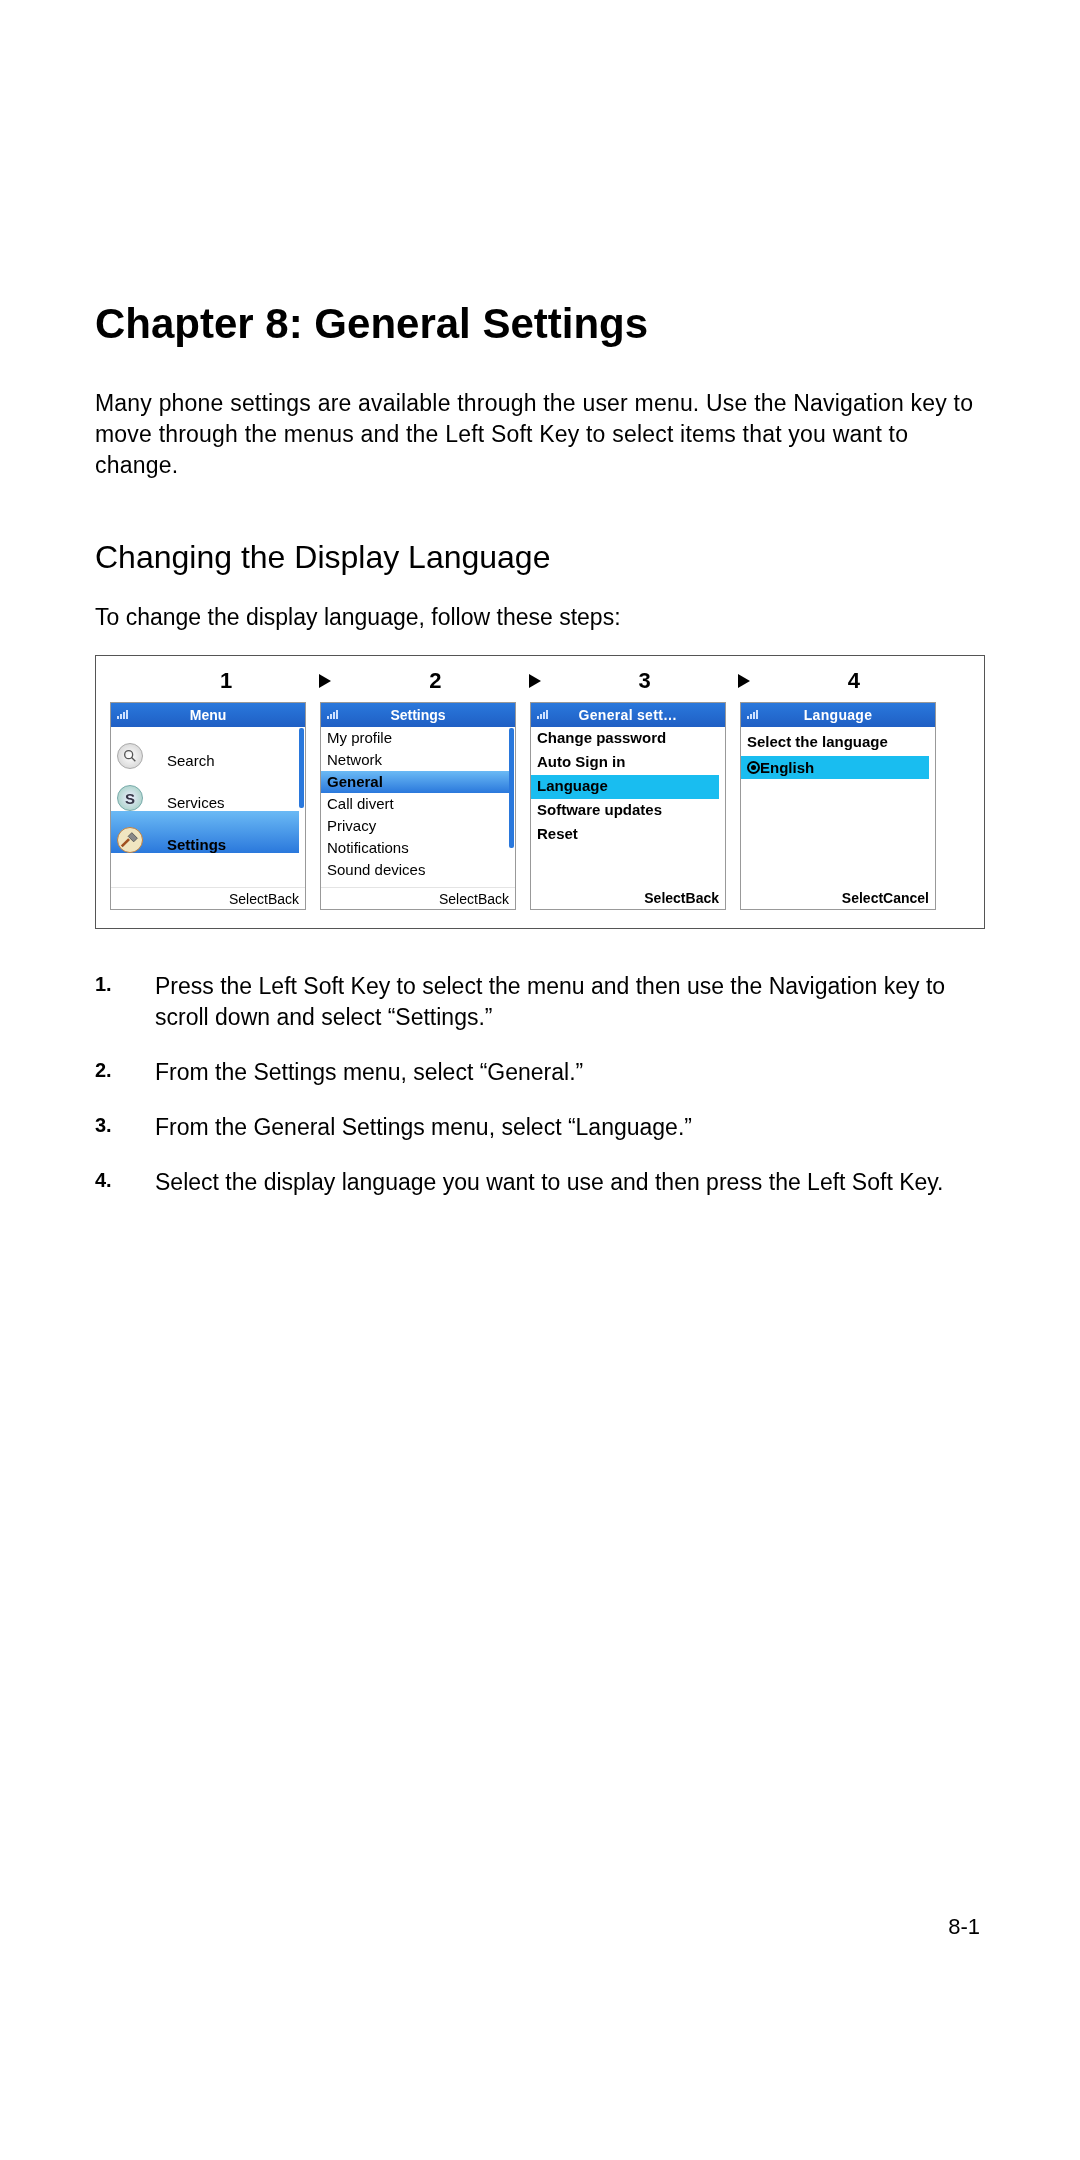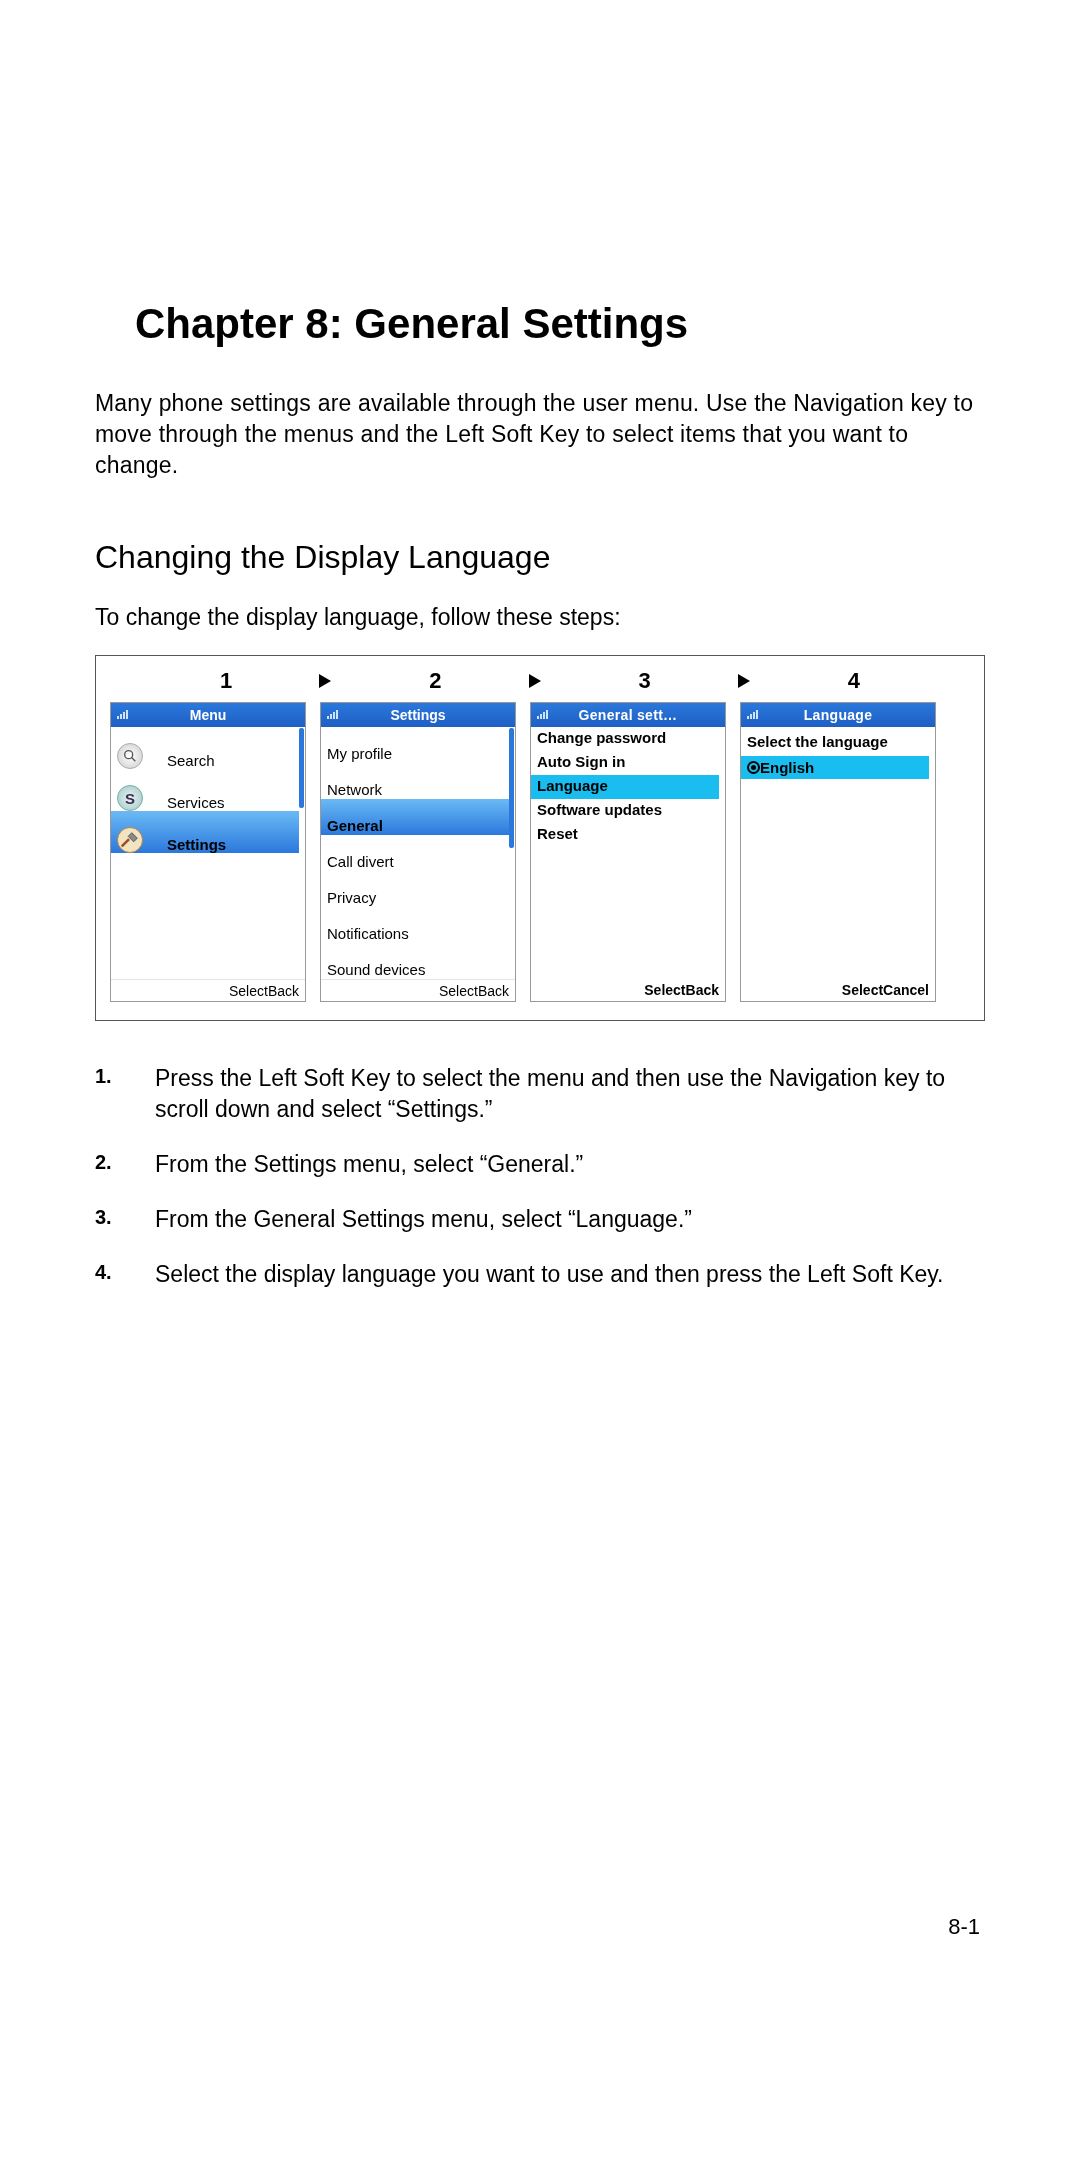--- a/index.html
+++ b/index.html
@@ -7,21 +7,20 @@
   .page {
     width: 1080px; height: 2160px;
     padding: 300px 95px 0 95px;
     position: relative;
   }
   h1.chapter-title {
     font-size: 42px;
     font-weight: 700;
     letter-spacing: 0px;
     margin-bottom: 40px;
-    margin-left: 40px;
   }
   p.intro {
     font-size: 23px;
     line-height: 1.35;
     letter-spacing: 0.2px;
     margin-bottom: 58px;
   }
   h2.section-title {
     font-size: 32px;
     font-weight: 400;
@@ -108,21 +107,21 @@
   .menu-row.sel{ background: linear-gradient(#6bbaf5,#2a78dc); color:#000; font-weight:600;}
   .icon-circle{
     width:26px;height:26px;border-radius:50%;
     display:flex;align-items:center;justify-content:center;
     font-size:15px;
   }
   .ic-search{ background:radial-gradient(#fff,#ccc); border:1px solid #aaa;}
   .ic-services{ background:radial-gradient(#eef,#9cb); border:1px solid #7aa; font-weight:900; color:#334; }
   .ic-settings{ background:#f0e5c0; border:1px solid #c08040;}
   .list-row{
-    height:22px; padding:18px 6px; font-size:15px;
+    height:22px; padding:2px 6px; font-size:15px;
   }
   .list-row.sel{ background: linear-gradient(#6bbaf5,#2a78dc); font-weight:600;}
   .gs-row{
     height:24px; padding:2px 6px; font-size:15px; font-weight:700;
   }
   .gs-row.sel{ background:#19bdf0; }
   .lang-head{
     padding:6px 6px 6px 6px; font-weight:800; font-size:15px;
   }
   .lang-row{

